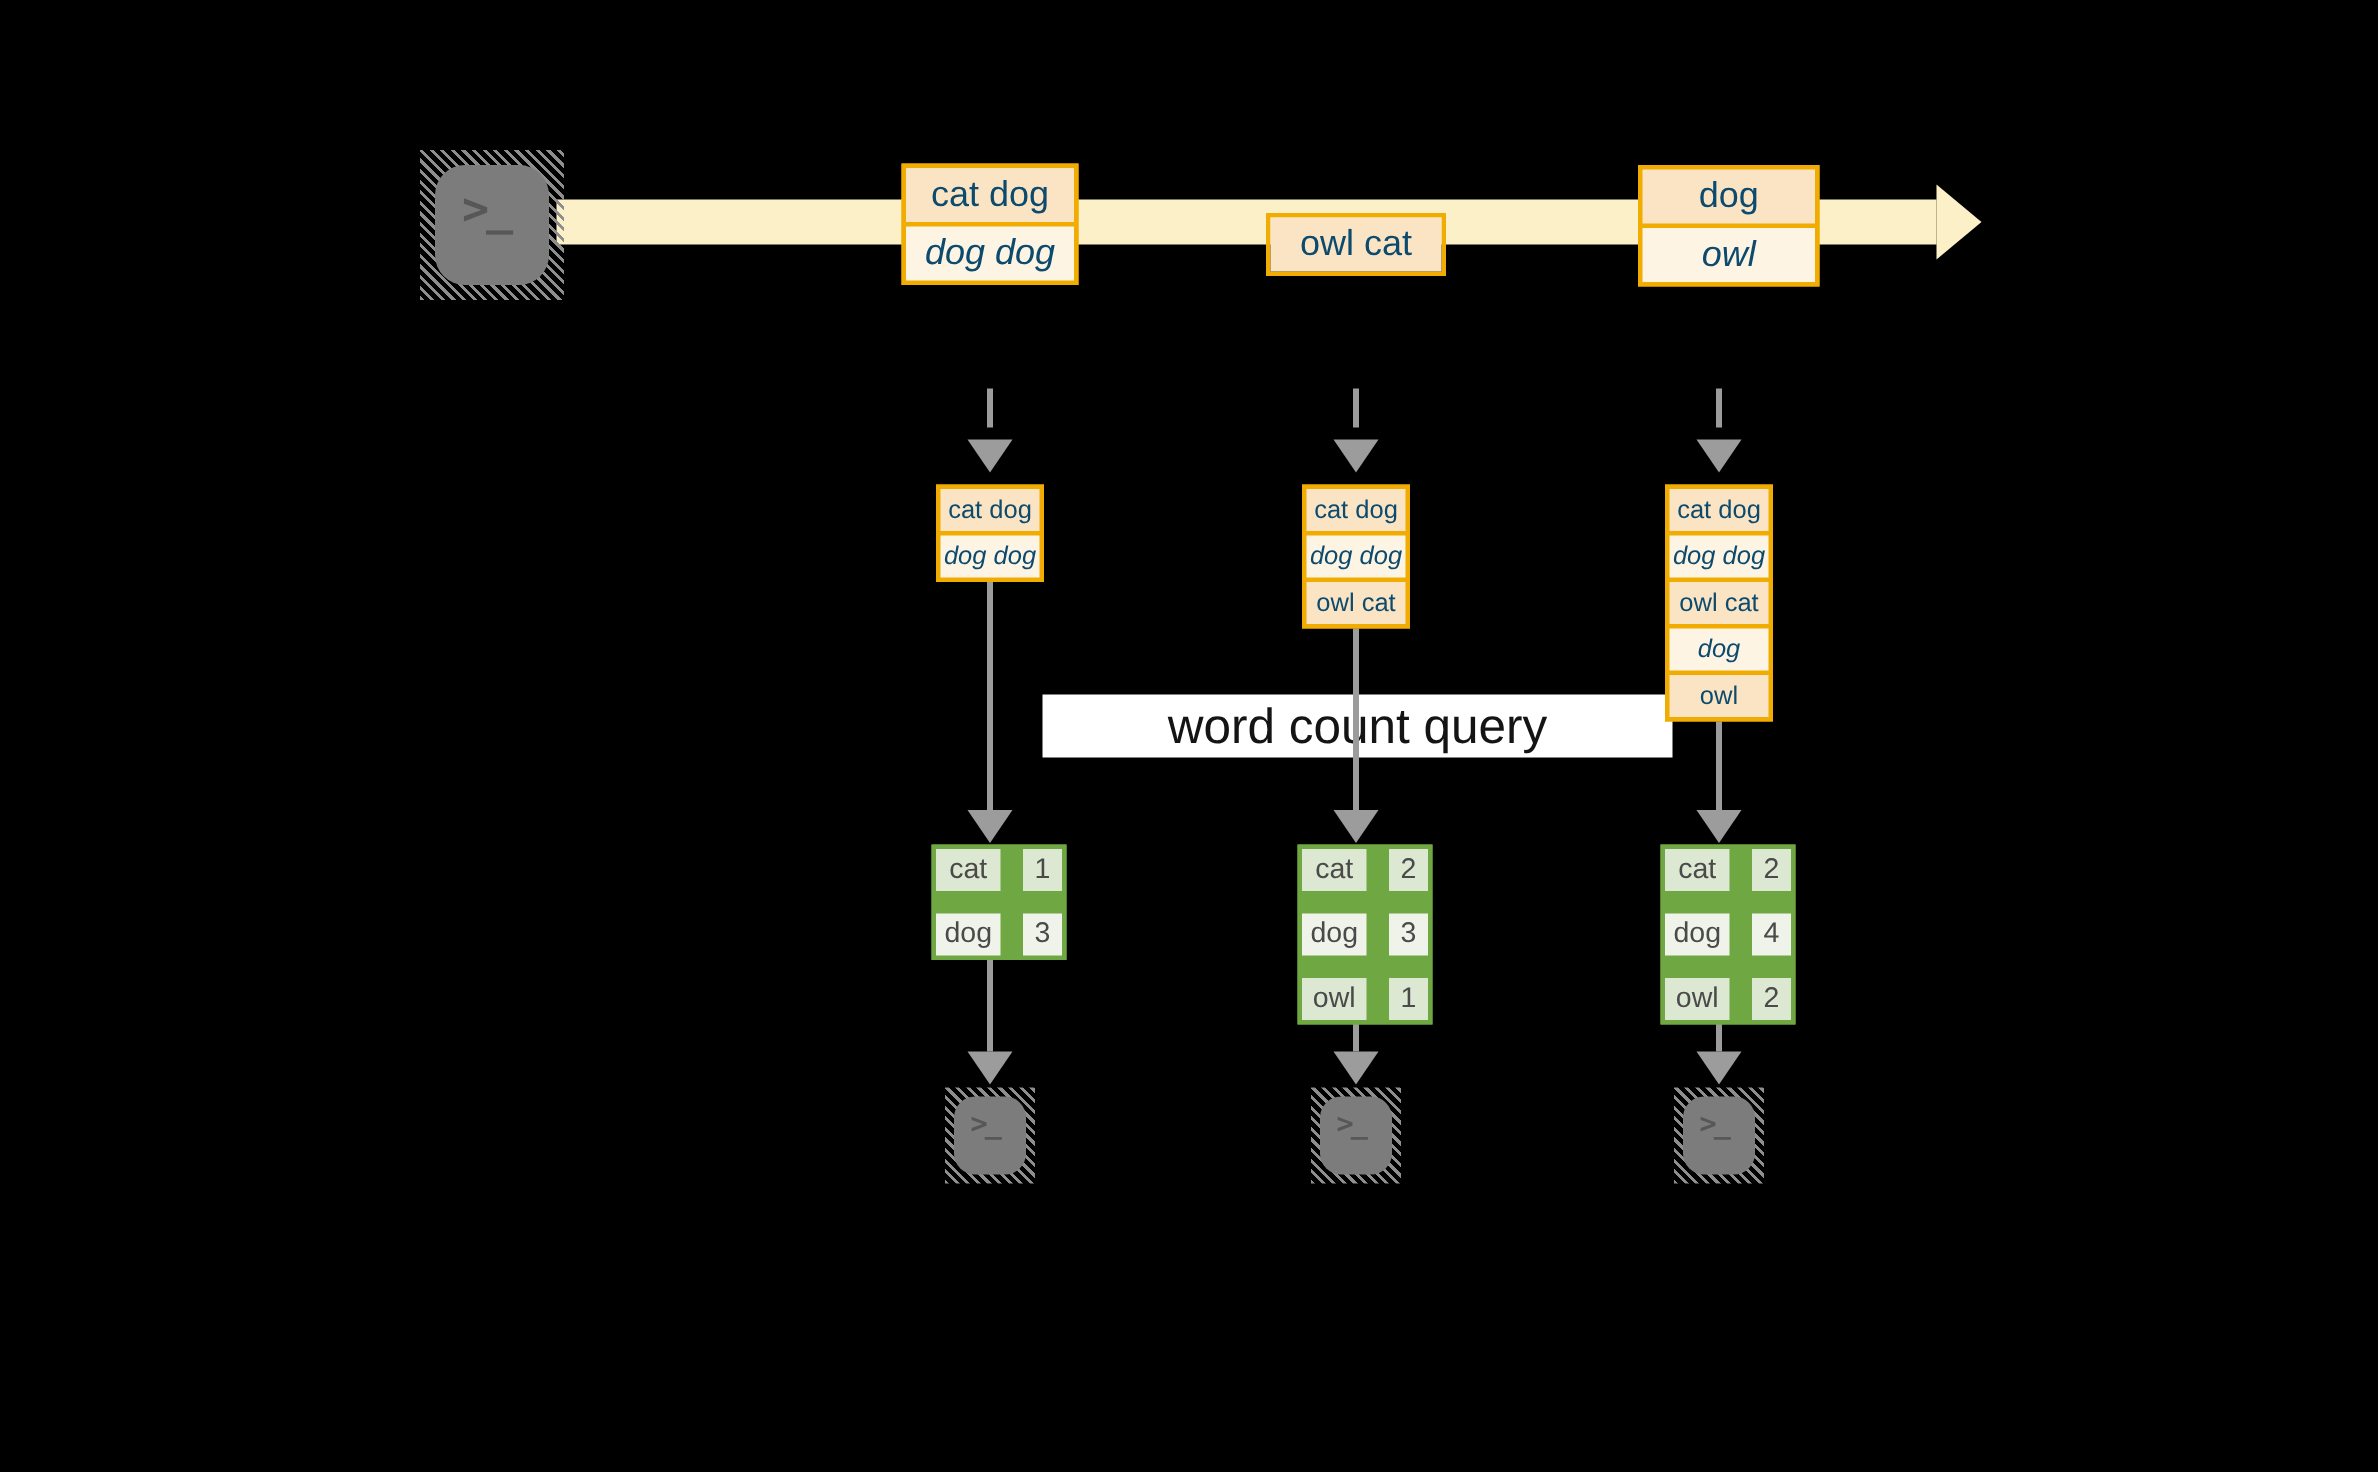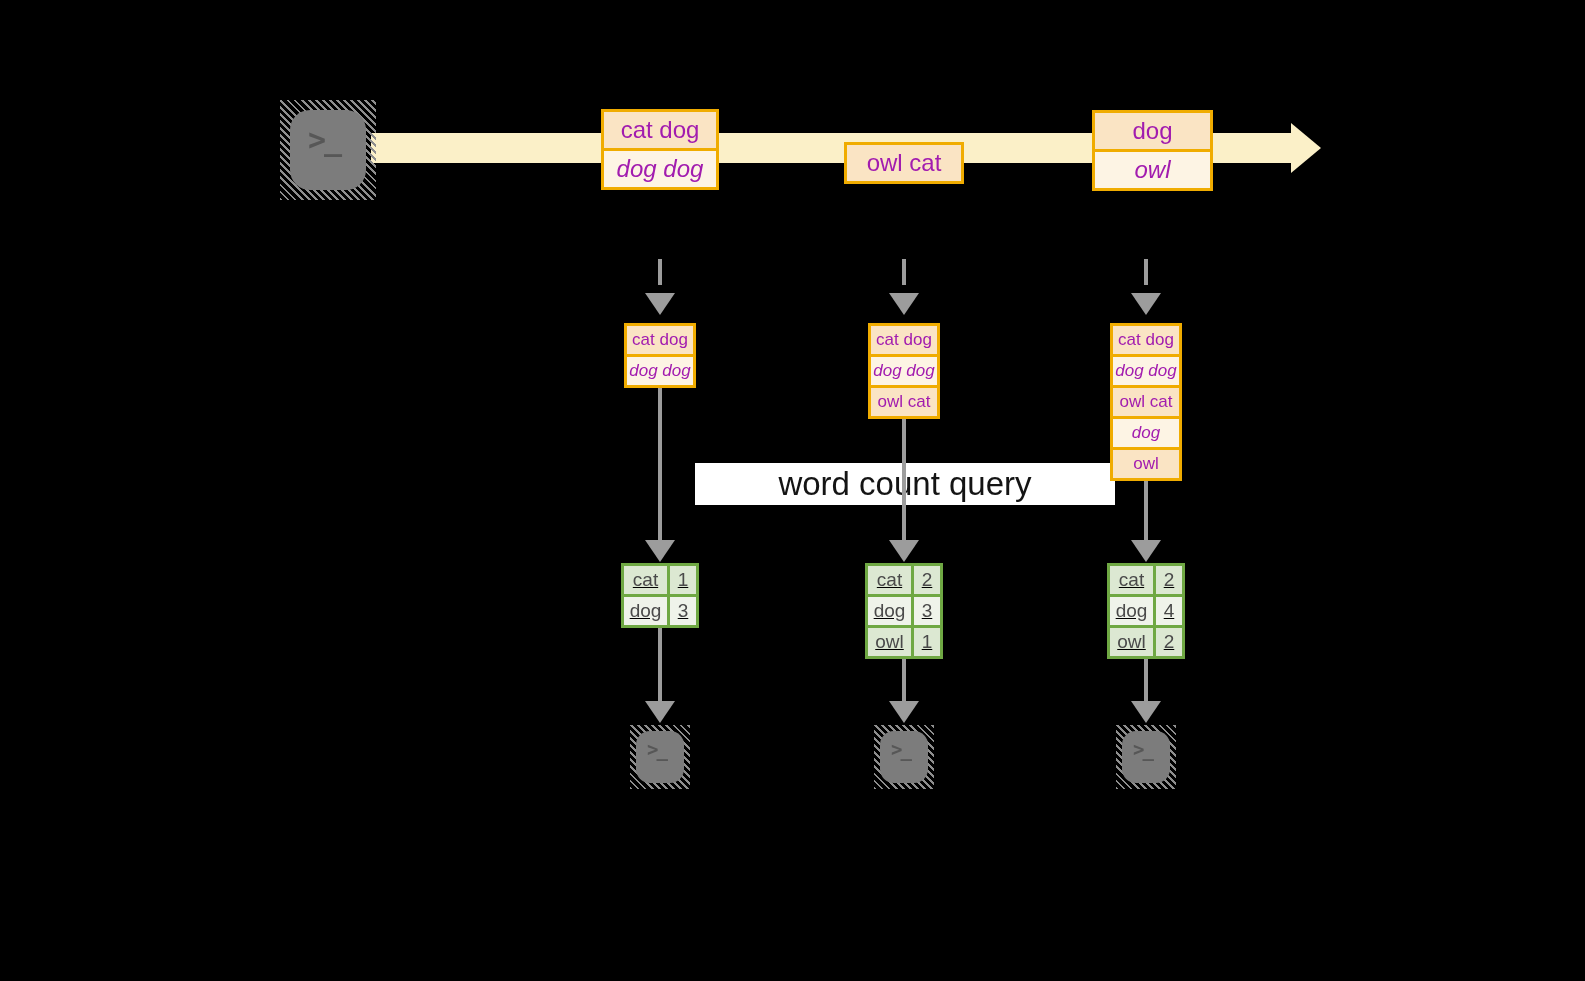--- a/index.html
+++ b/index.html
@@ -8,40 +8,40 @@
 
   
   .band{position:absolute;left:371px;top:133px;width:920px;height:30px;background:#FBF0C8;z-index:0;}
   .band-head{position:absolute;left:1291px;top:123px;width:0;height:0;
              border-top:25px solid transparent;border-bottom:25px solid transparent;
              border-left:30px solid #FBF0C8;z-index:0;}
 
   
   .obox{position:absolute;border:3px solid #F0AC00;background:#F0AC00;
         display:flex;flex-direction:column;gap:3px;z-index:3;}
-  .ocell{display:flex;align-items:center;justify-content:center;color:#a21caf;}
+  .ocell{display:flex;align-items:center;justify-content:center;color:#0c4a6e;}
   .fa{background:#FAE4C4;}
   .fb{background:#FDF4E4;font-style:italic;}
   .rec .ocell{height:36px;font-size:24px;}
   .buf .ocell{height:28px;font-size:17px;}
 
   
   .dashseg{position:absolute;width:4px;height:26px;background:#9C9C9C;z-index:2;}
   .vline{position:absolute;width:4px;background:#9C9C9C;z-index:2;}
   .ahead{position:absolute;width:0;height:0;border-left:15px solid transparent;
          border-right:15px solid transparent;border-top:22px solid #9C9C9C;z-index:2;}
 
   
   .banner{position:absolute;left:695px;top:463px;width:420px;height:42px;background:#FFFFFF;
           display:flex;align-items:center;justify-content:center;
           font-size:33px;color:#141414;z-index:1;}
 
   
   .gtable{position:absolute;border:3px solid #6FA843;background:#6FA843;
-          display:grid;grid-template-columns:43px 26px;gap:3px;z-index:3;text-decoration:underline;}
+          display:grid;grid-template-columns:43px 26px;gap:15px;z-index:3;}
   .gcell{display:flex;align-items:center;justify-content:center;height:28px;
          font-size:19px;color:#4A4A4A;}
   .ga{background:#DCE8D2;}
   .gb{background:#EFF3EA;}
 
   
   .term{position:absolute;background:repeating-linear-gradient(45deg,#8E8E8E 0 2px,transparent 2px 5px);z-index:3;}
   .term-inner{position:absolute;background:#7C7C7C;}
   .term-lg .term-inner{left:10px;top:10px;right:10px;bottom:10px;border-radius:20px;}
   .term-sm .term-inner{left:6px;top:6px;right:6px;bottom:6px;border-radius:14px;}

